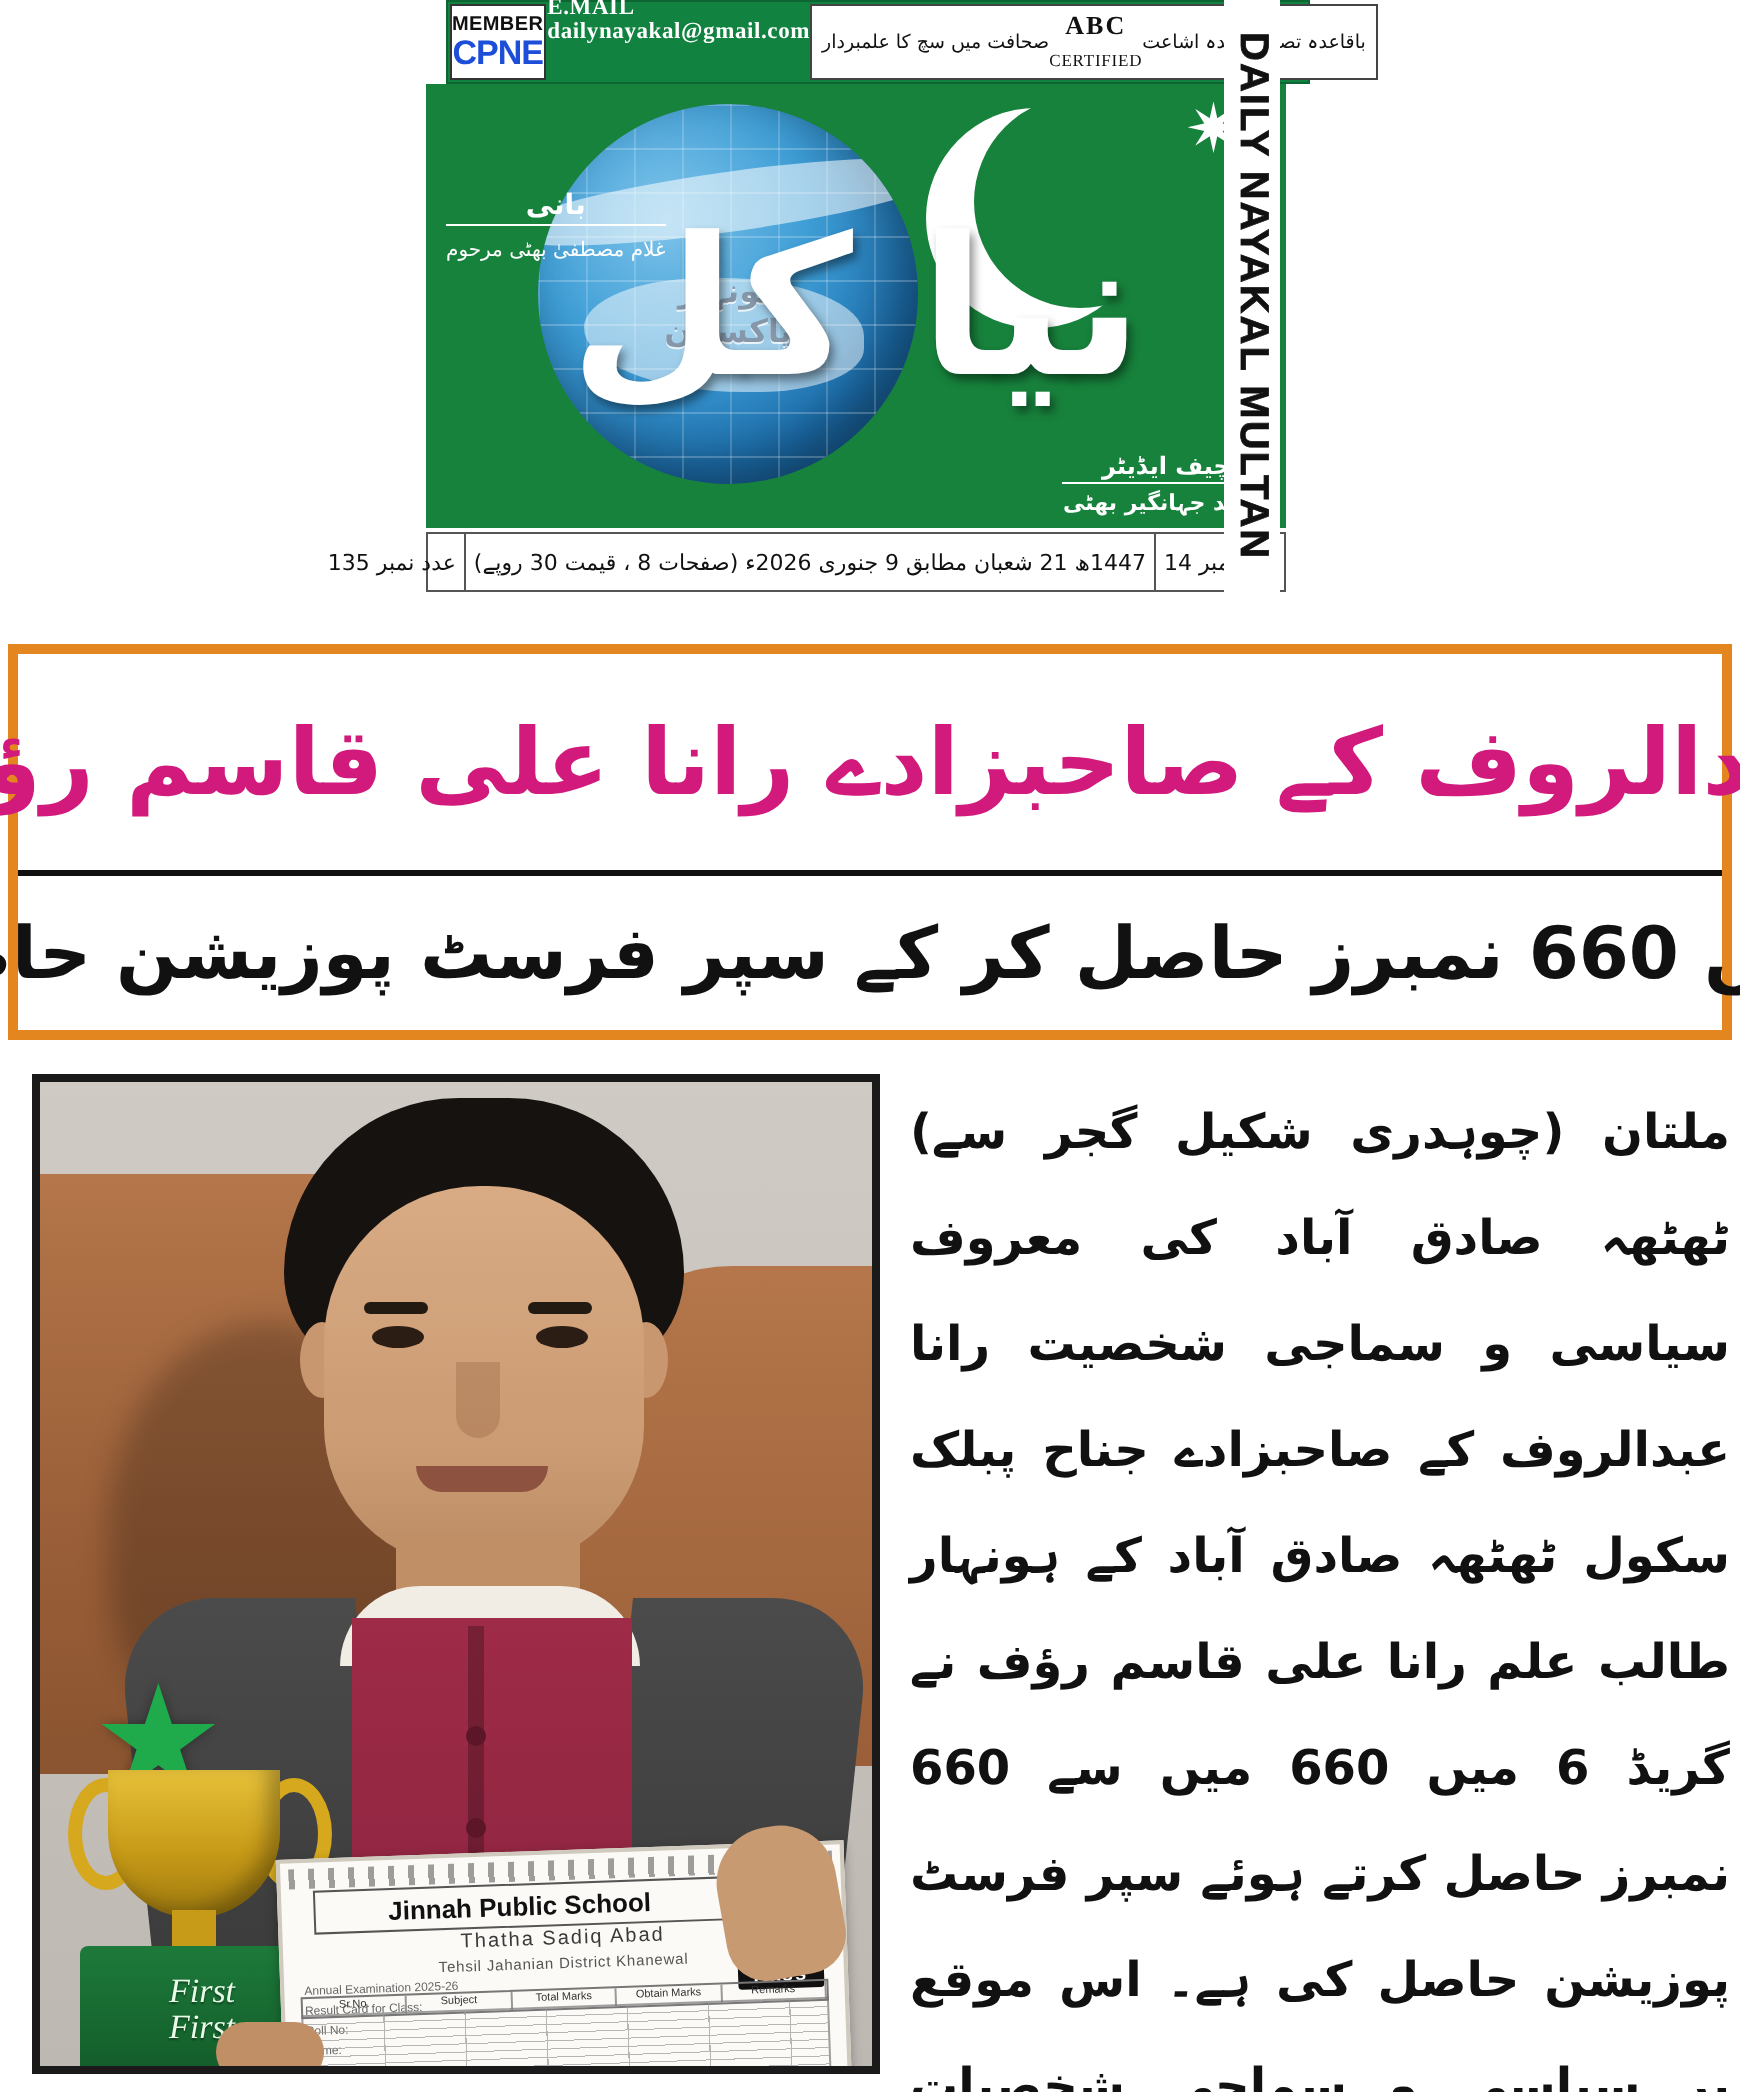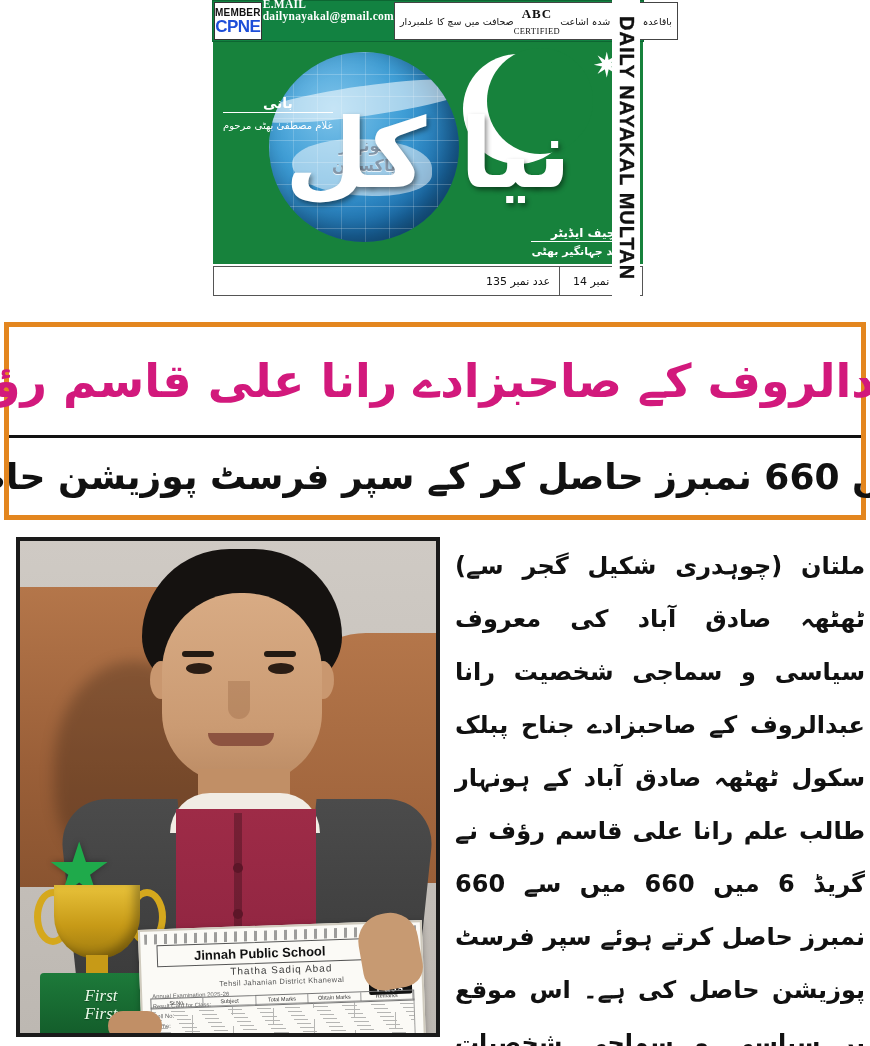--- a/index.html
+++ b/index.html
@@ -12,21 +12,21 @@
     position:relative;
   }
   .page{position:relative;width:870px;height:1046px;background:#fff;}
 
   
   .masthead{
     position:absolute;left:212px;top:0;width:432px;height:305px;
     background:#ffffff;
   }
   .mh-topstrip{
-    position:absolute;left:0;top:0;width:100%;height:42px;
+    position:absolute;left:11px;top:0;width:100%;height:42px;
     background:#128241;border:1px solid #0d6632;box-sizing:border-box;
     display:flex;align-items:stretch;
   }
   .cpne-badge{
     width:66px;background:#ffffff;border:1px solid #333;box-sizing:border-box;
     display:flex;flex-direction:column;justify-content:center;align-items:center;
     margin:1px;
   }
   .cpne-member{font-size:10px;font-weight:bold;letter-spacing:.2px;line-height:1;color:#111;}
   .cpne-name{font-size:17px;font-weight:bold;letter-spacing:-.5px;line-height:1;color:#1d4ed8;}
@@ -356,20 +356,21 @@
       </div>
 
       <div class="mh-chief">
         <span class="lbl">چیف ایڈیٹر</span>
         <span class="nm">محمد جہانگیر بھٹی</span>
       </div>
     </div>
 
     <div class="mh-dateline">
       <div class="dl-cell dl-vol">جلد نمبر 14</div>
+      <div class="dl-cell dl-mid">1447ھ 21 شعبان مطابق 9 جنوری 2026ء (صفحات 8 ، قیمت 30 روپے)</div>
       <div class="dl-cell dl-issue">عدد نمبر 135</div>
     </div>
   </div>
 
   <div class="mh-vertical">
     <span>DAILY NAYAKAL MULTAN</span>
   </div>
 
   <div class="headline-box">
     <div class="hl-line1">رانا عبدالروف کے صاحبزادے رانا علی قاسم رؤف کی</div>

